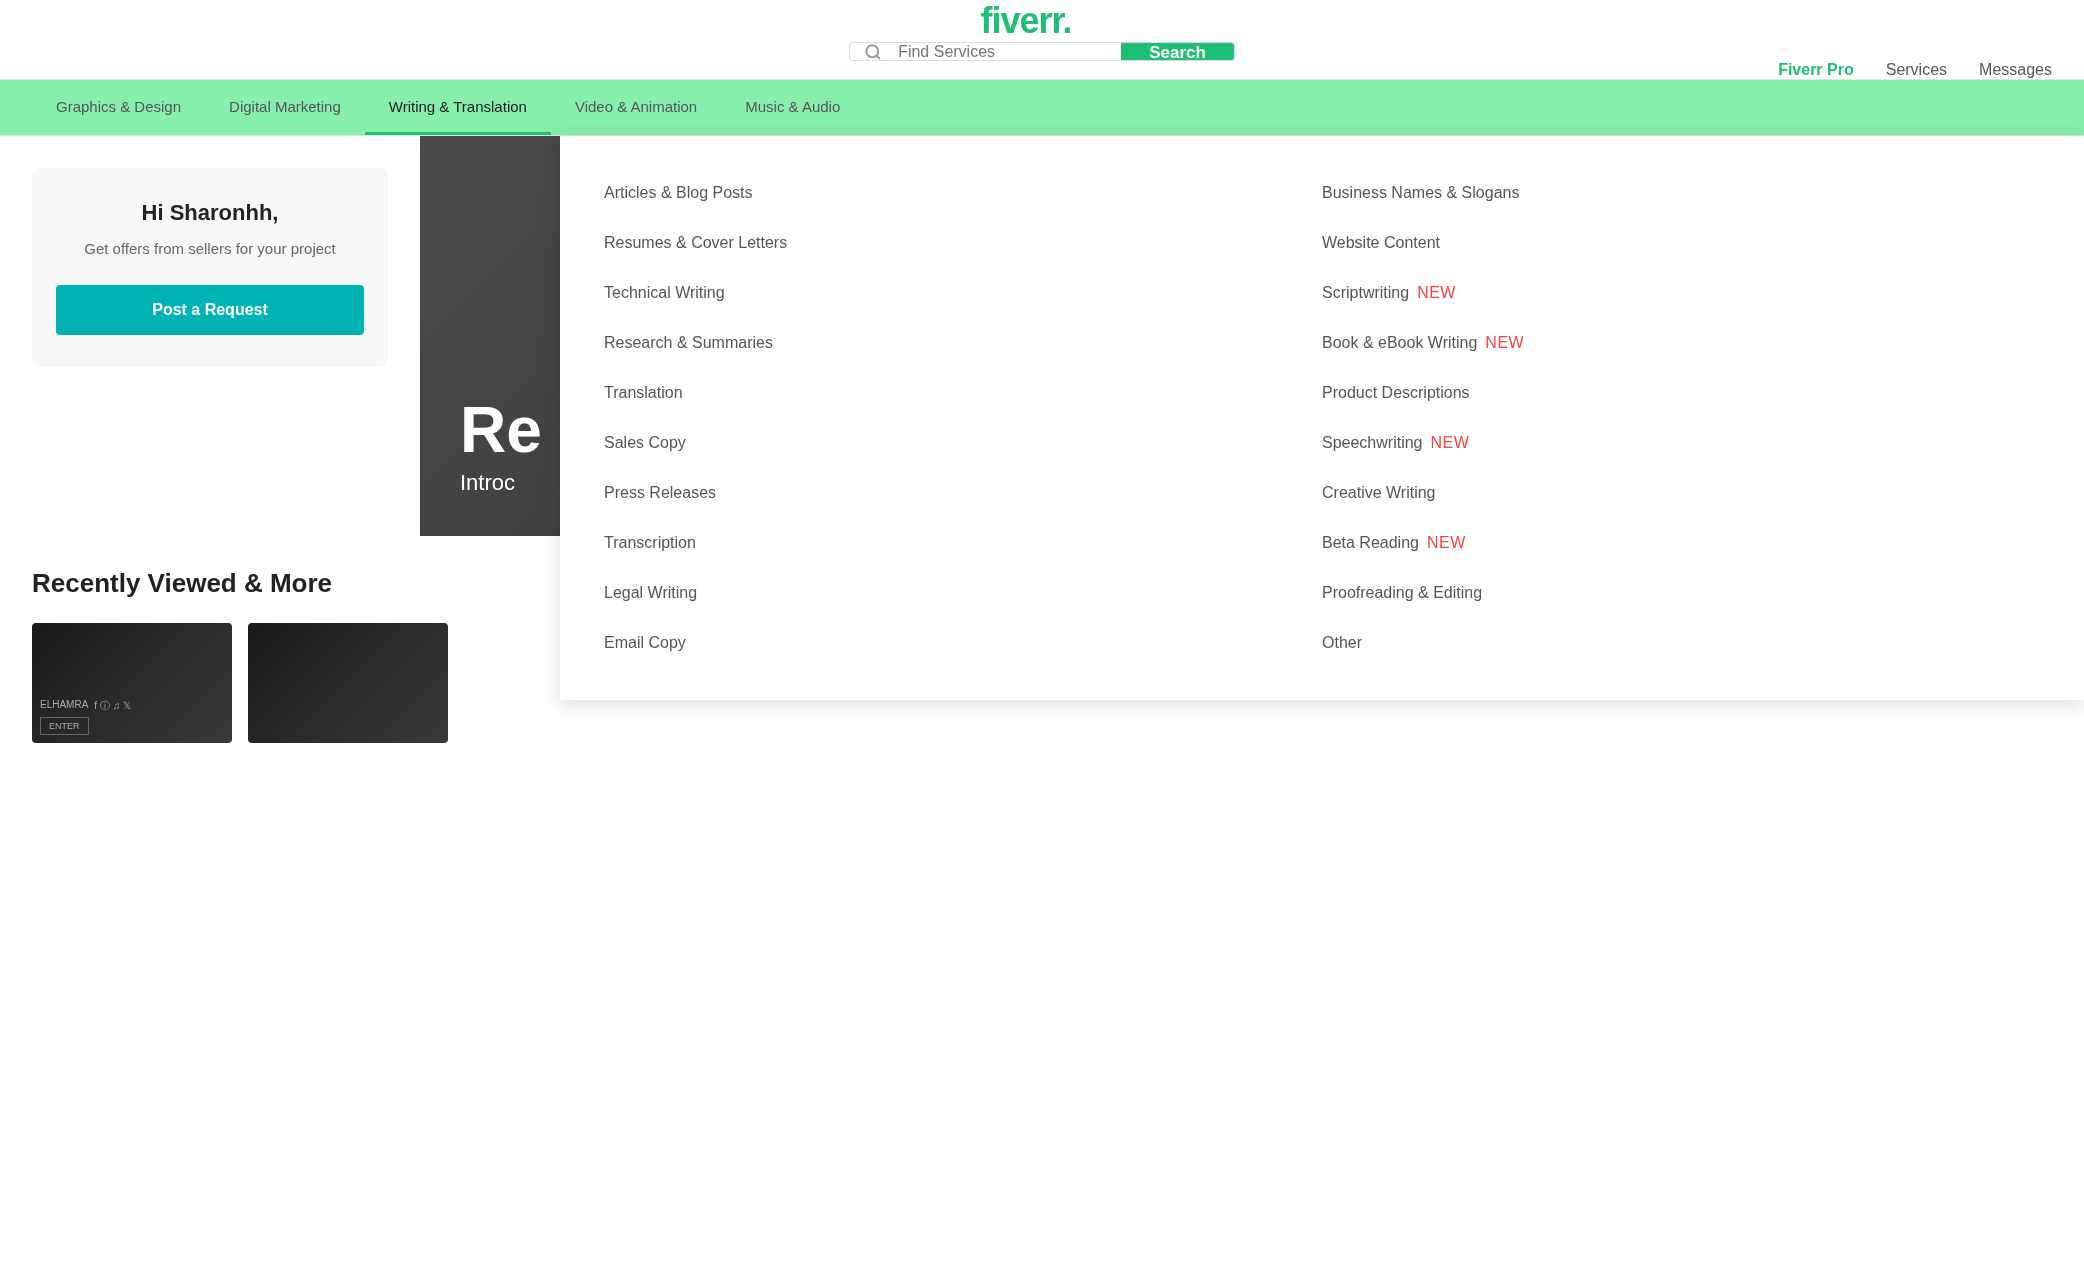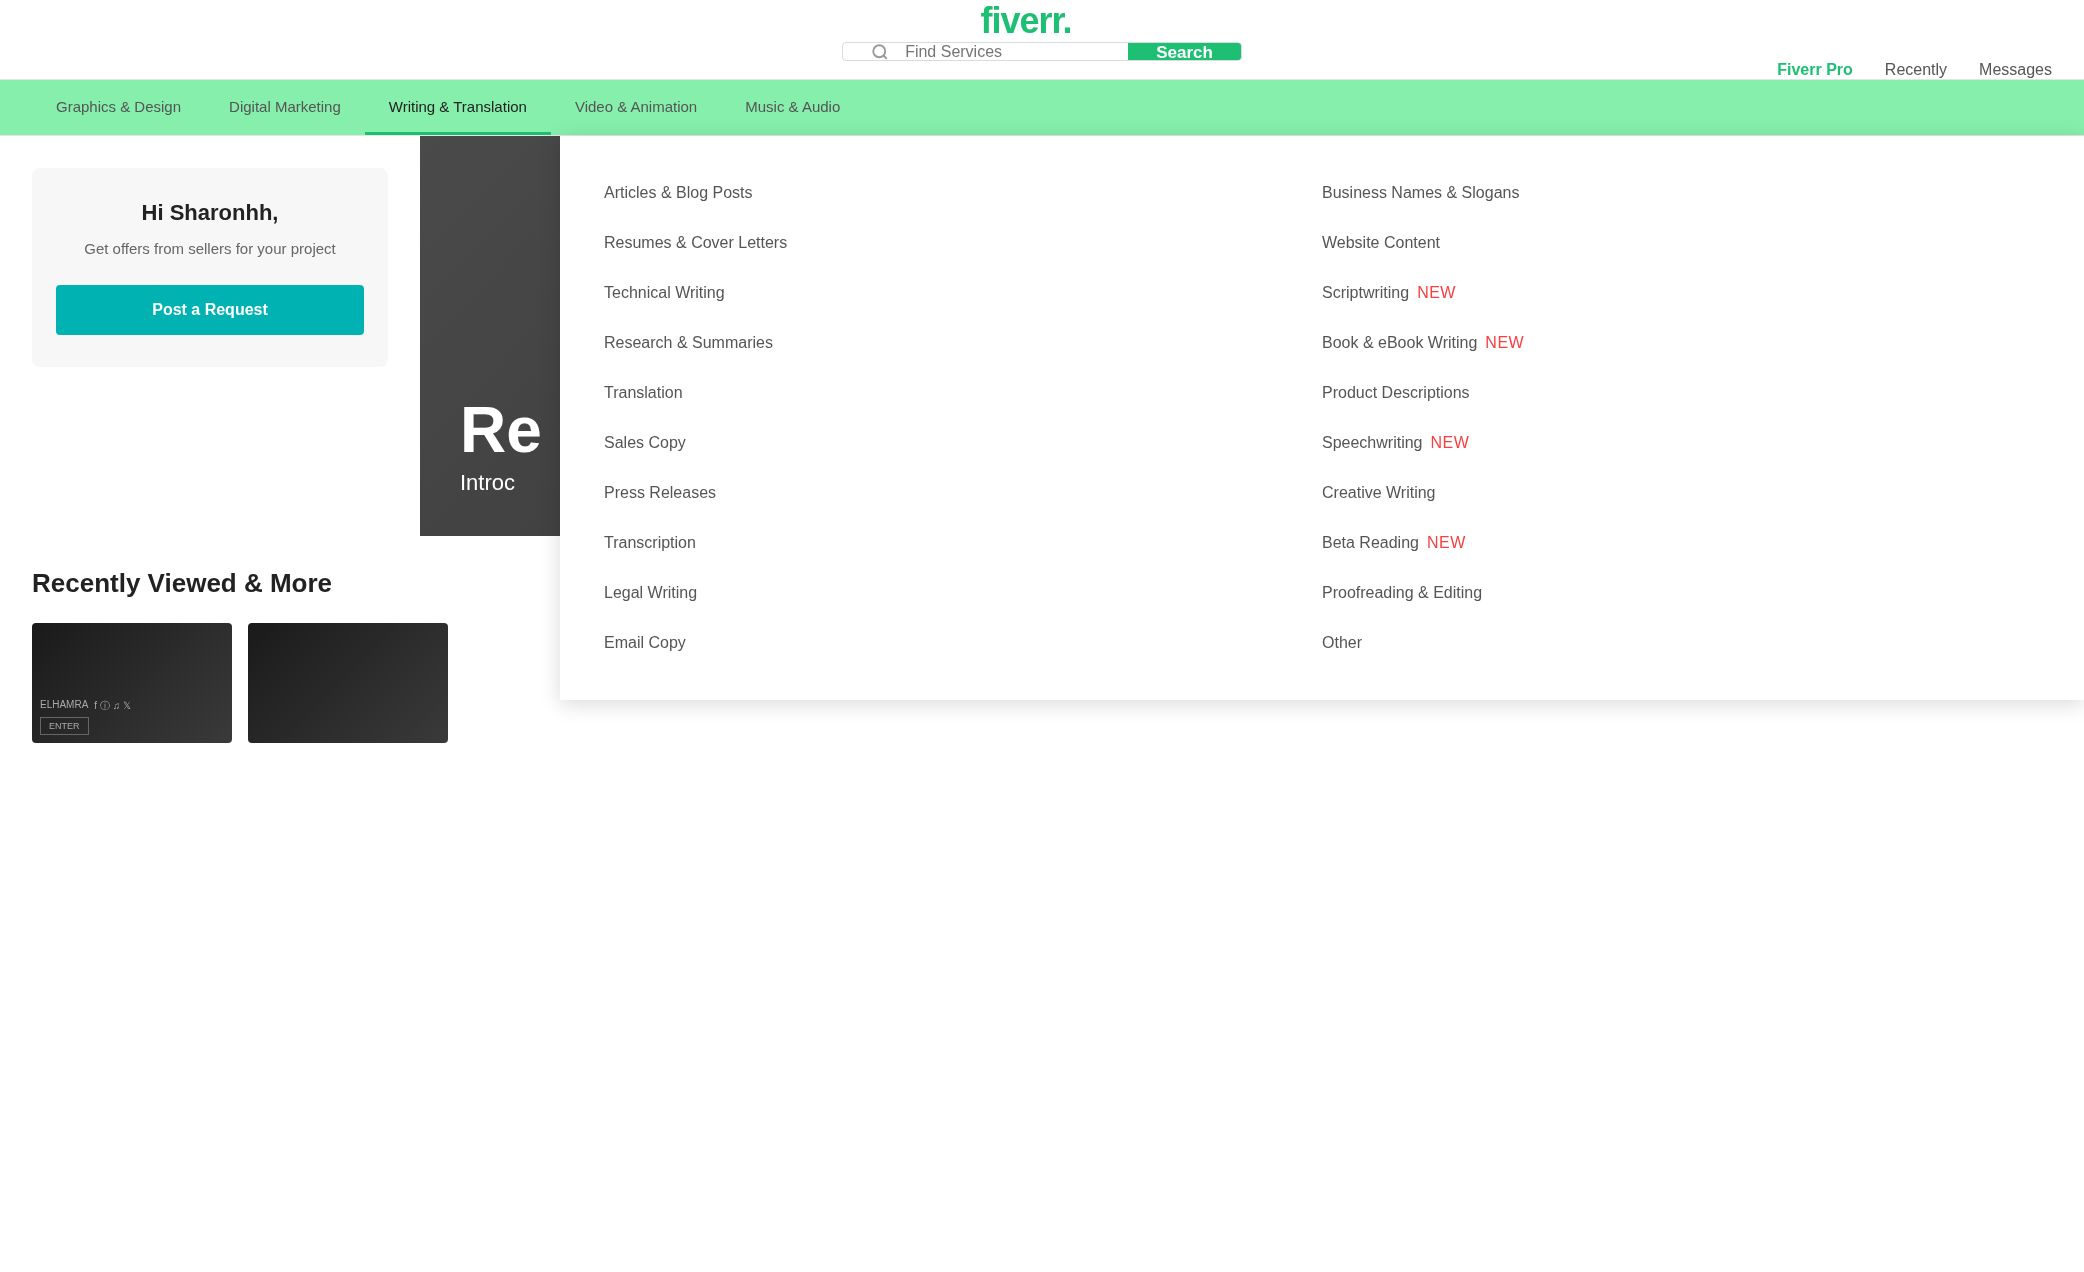--- a/index.html
+++ b/index.html
@@ -27,21 +27,20 @@
     }
     .logo span { color: #1dbf73; }
     .search-bar {
       display: flex;
       flex: 1;
       max-width: 660px;
       border: 1.5px solid #dadbdd;
       border-radius: 4px;
       overflow: hidden;
       height: 40px;
-      padding-left: 14px;
     }
     .search-bar input {
       flex: 1;
       border: none;
       outline: none;
       padding: 0 16px;
       font-size: 16px;
       color: #555;
     }
     .search-bar button {
@@ -301,21 +300,21 @@
       <svg width="18" height="18" viewBox="0 0 24 24" fill="none" stroke="#999" stroke-width="2.5">
         <circle cx="11" cy="11" r="8"></circle>
           <line x1="21" y1="21" x2="16.65" y2="16.65"></line>
       </svg>
     </span>
     <input type="text" placeholder="Find Services" style="">
     <button>Search</button>
   </div>
   <nav class="nav-links">
     <a class="nav-link pro">Fiverr Pro</a>
-    <a class="nav-link">Recently</a>
+    <a class="nav-link">Services</a>
     <a class="nav-link">Messages</a>
   </nav>
 </header>
 
 <div class="page-below-header">
 
   <nav class="cat-nav">
     <div class="cat-nav-item">Graphics &amp; Design</div>
     <div class="cat-nav-item">Digital Marketing</div>
     <div class="cat-nav-item active">Writing &amp; Translation</div>

